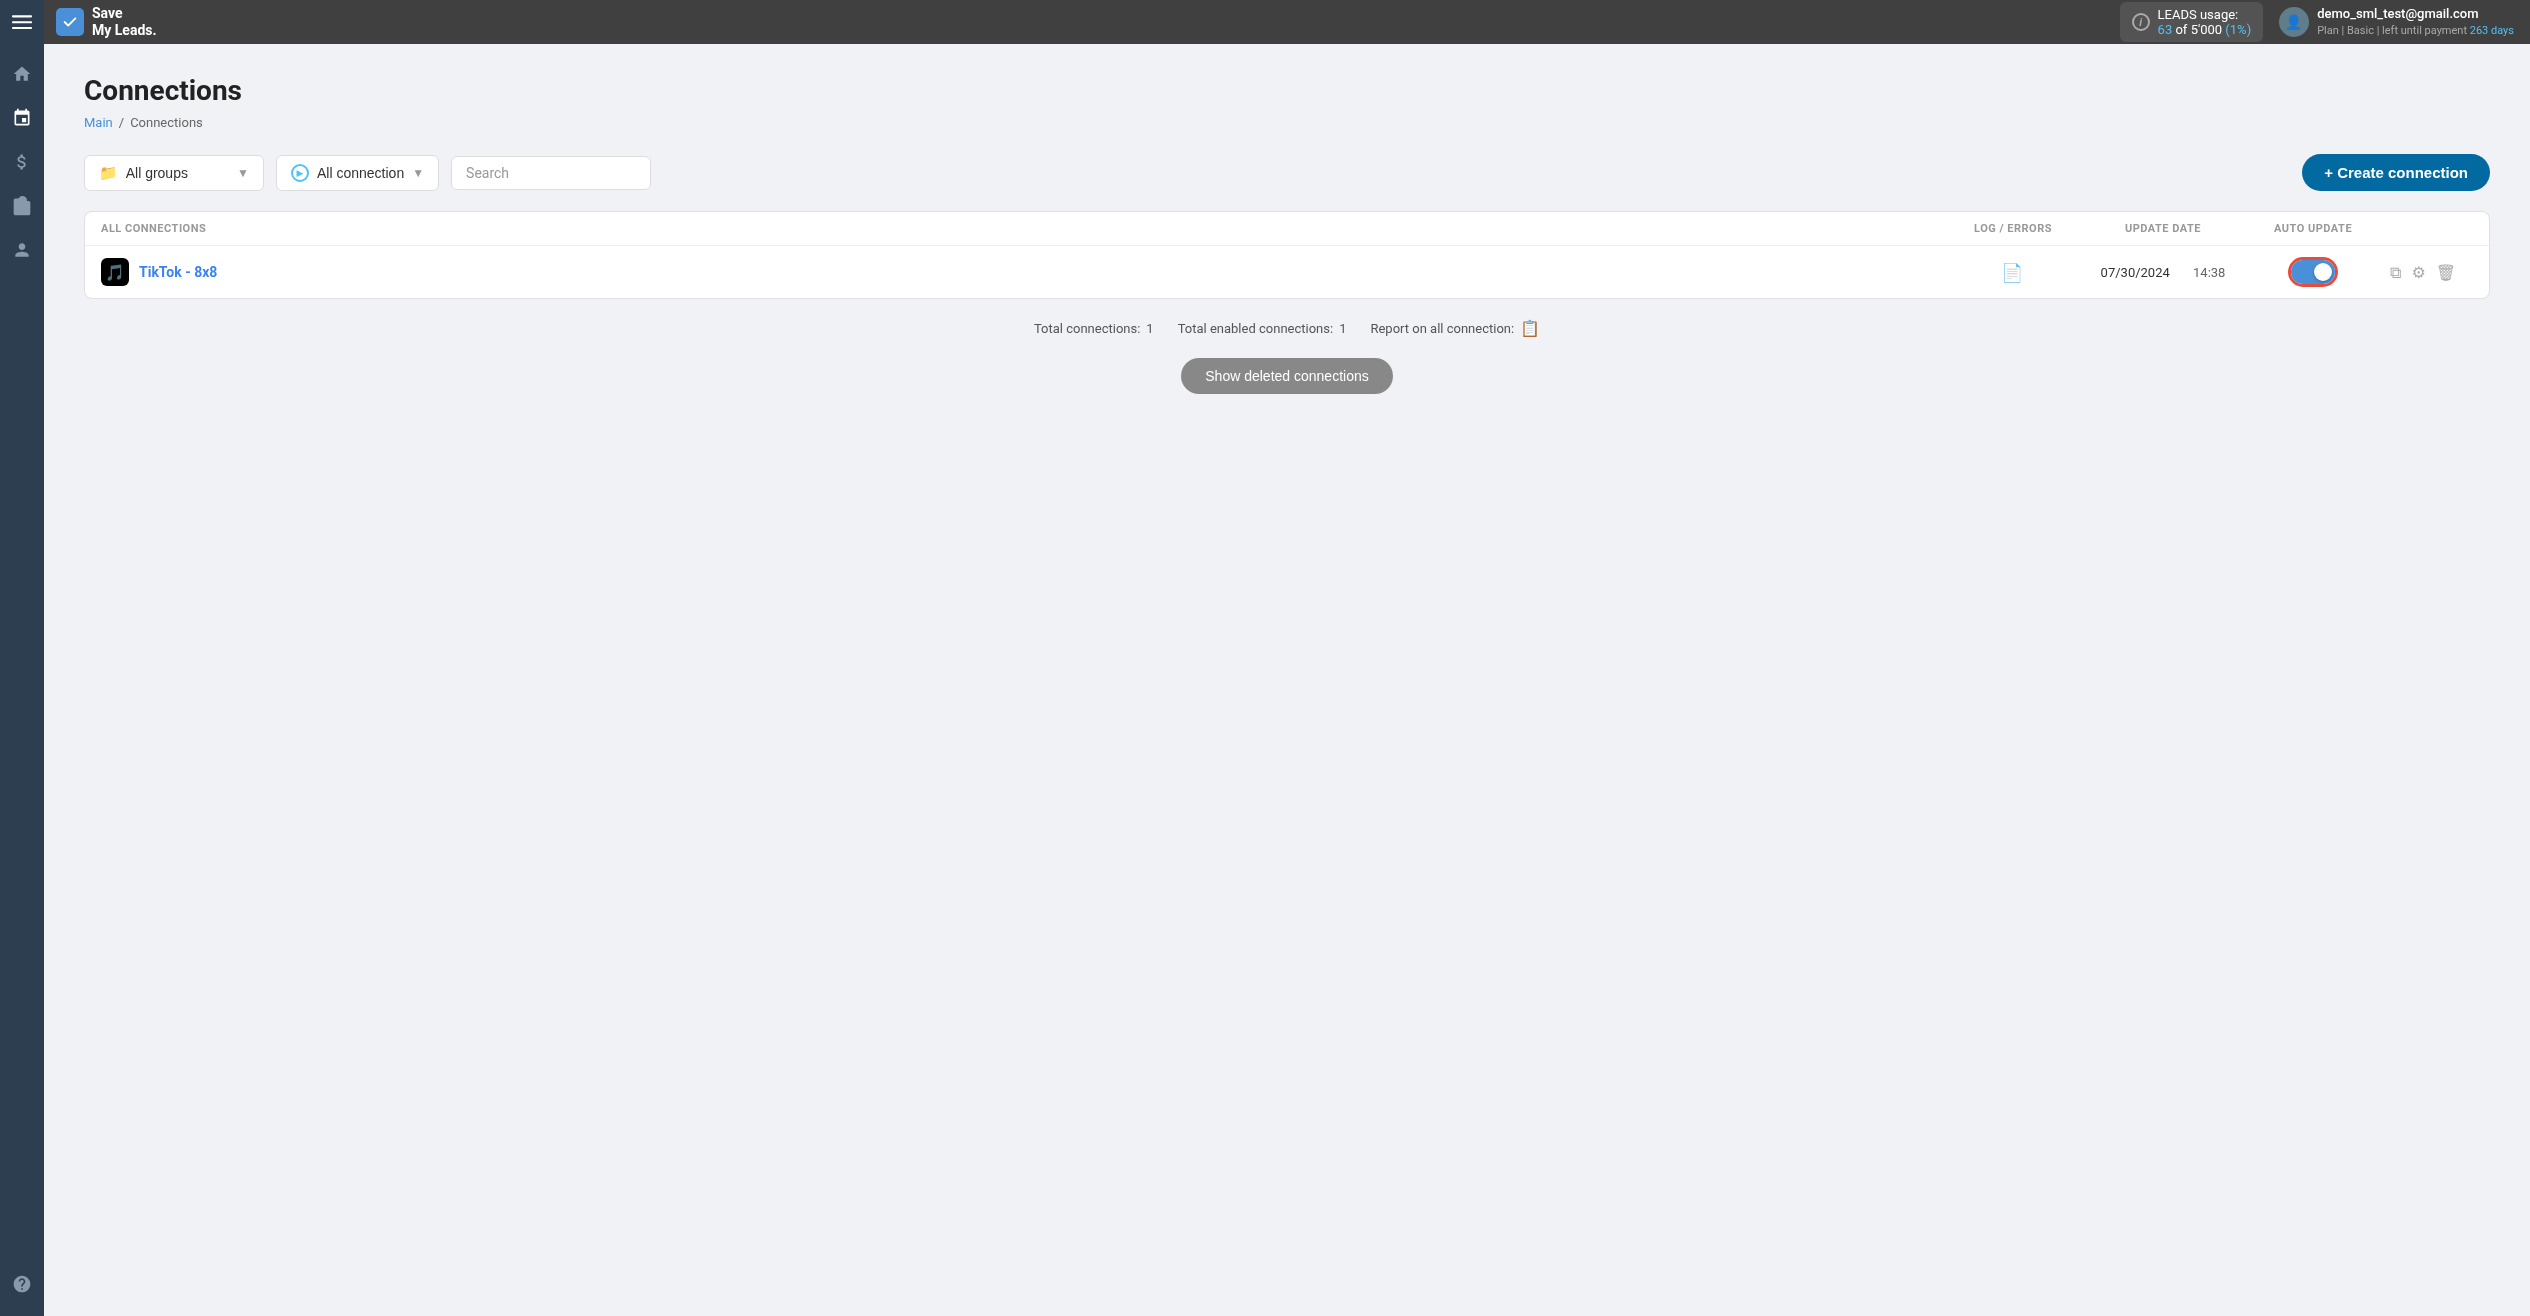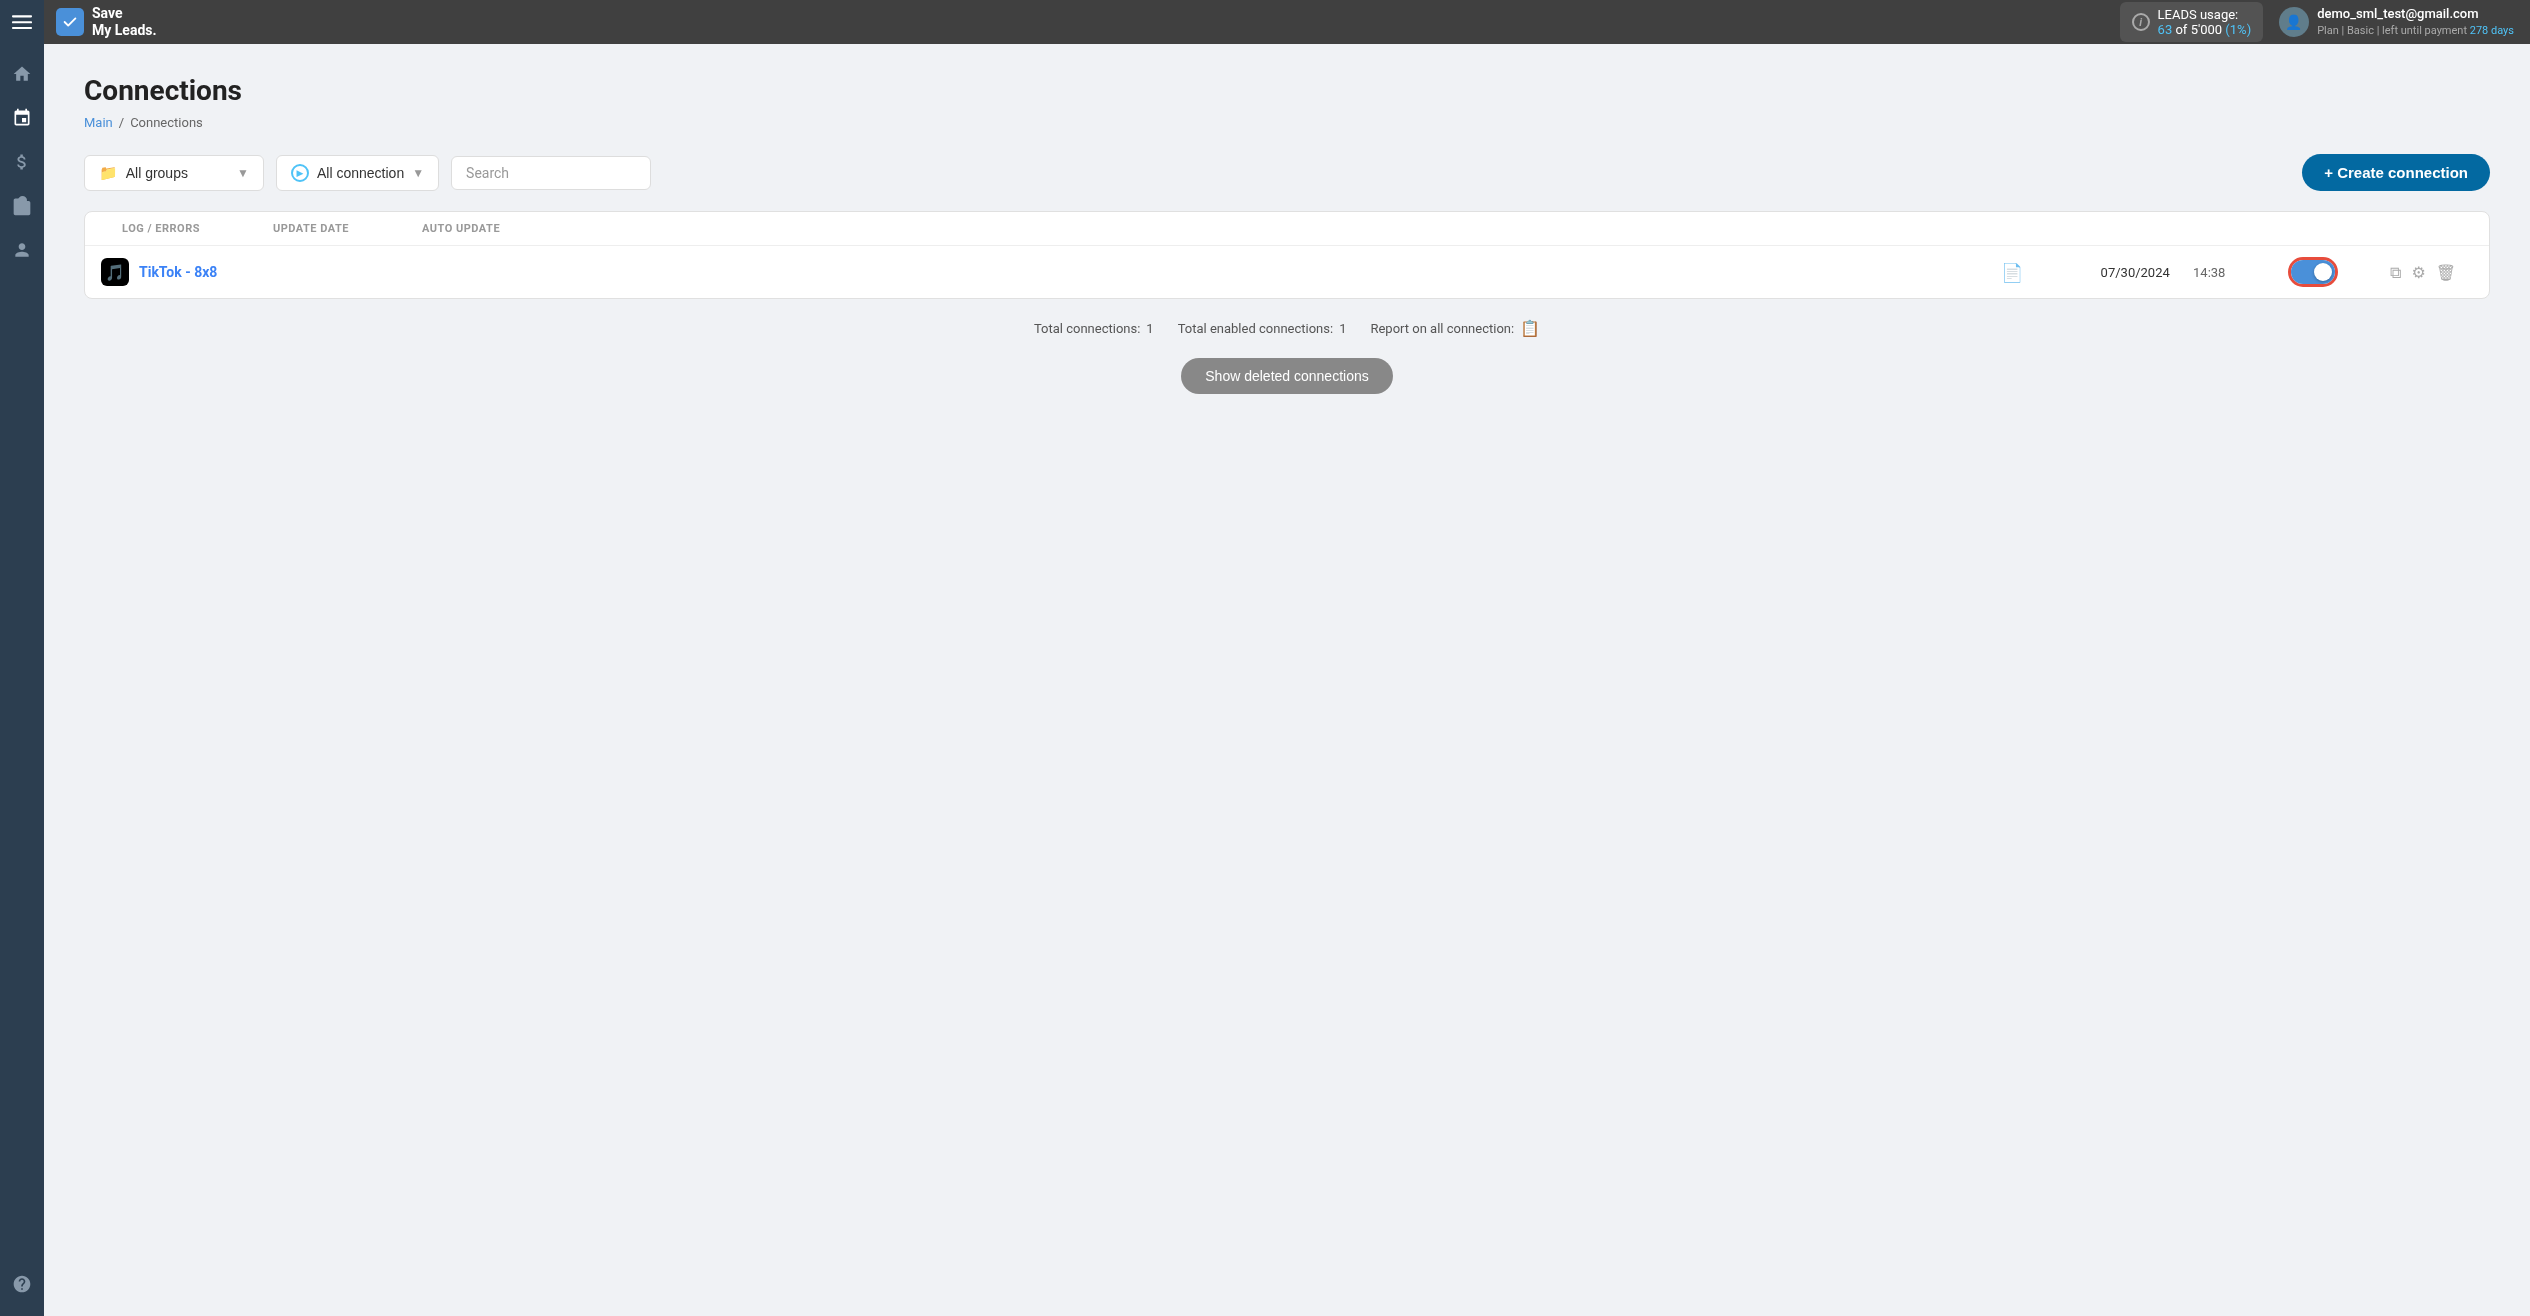--- a/index.html
+++ b/index.html
@@ -436,21 +436,21 @@
           <span style="color:#4fc3f7;">(1%)</span>
         </div>
       </div>
 
       <div class="user-info">
         <div class="avatar">👤</div>
         <div class="user-details">
           <div class="user-email">demo_sml_test@gmail.com</div>
           <div class="user-plan">
             <span>Plan | Basic | left until payment</span>
-            <span style="color:#4fc3f7;">278 days</span>
+            <span style="color:#4fc3f7;">263 days</span>
           </div>
         </div>
       </div>
     </div>
   </div>
 
   <div class="content">
 
     <h1 class="page-title">Connections</h1>
 
@@ -477,20 +477,21 @@
         <span>Search</span>
       </div>
 
       <button class="create-btn">
         <span>+ Create connection</span>
       </button>
     </div>
 
     <div class="connections-table">
       <div class="table-header">
+        <div class="col-name">ALL CONNECTIONS</div>
         <div class="col-log">LOG / ERRORS</div>
         <div class="col-date">UPDATE DATE</div>
         <div class="col-auto">AUTO UPDATE</div>
         <div class="col-actions"></div>
       </div>
 
       <div class="table-row">
         <div class="connection-name col-name">
           <div class="tiktok-icon">🎵</div>
           <a href="#" class="connection-link">TikTok - 8x8</a>

